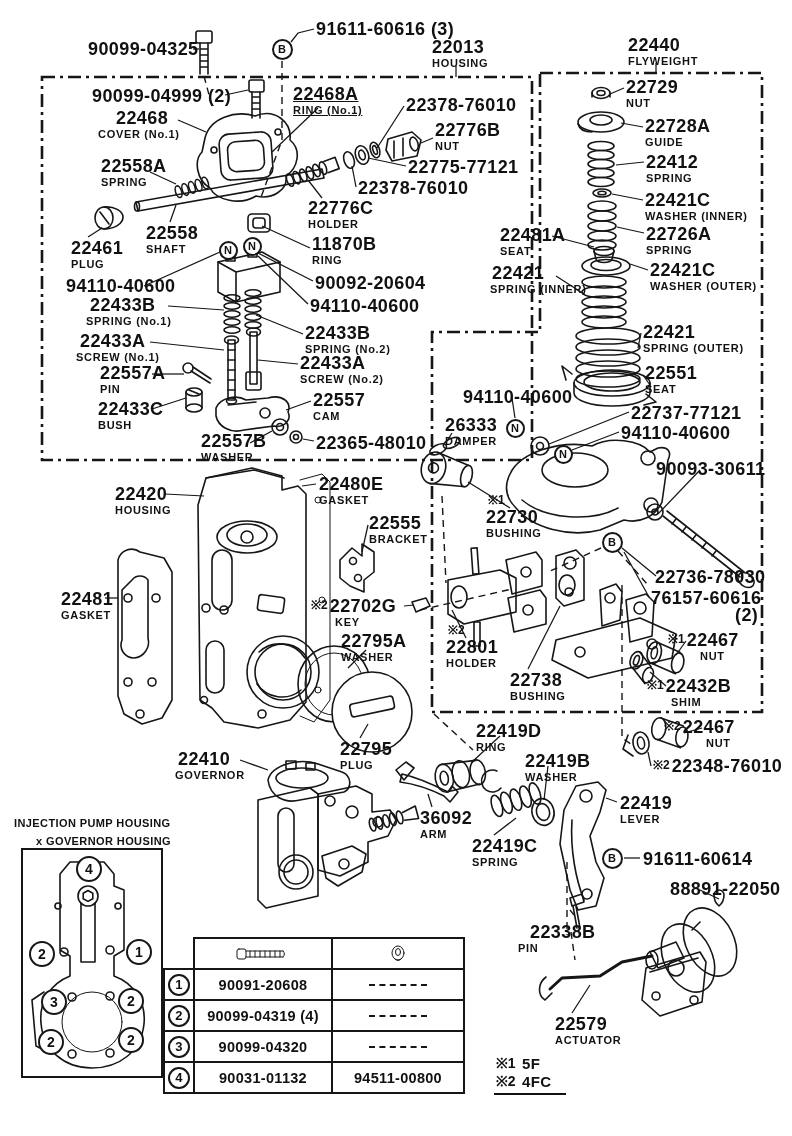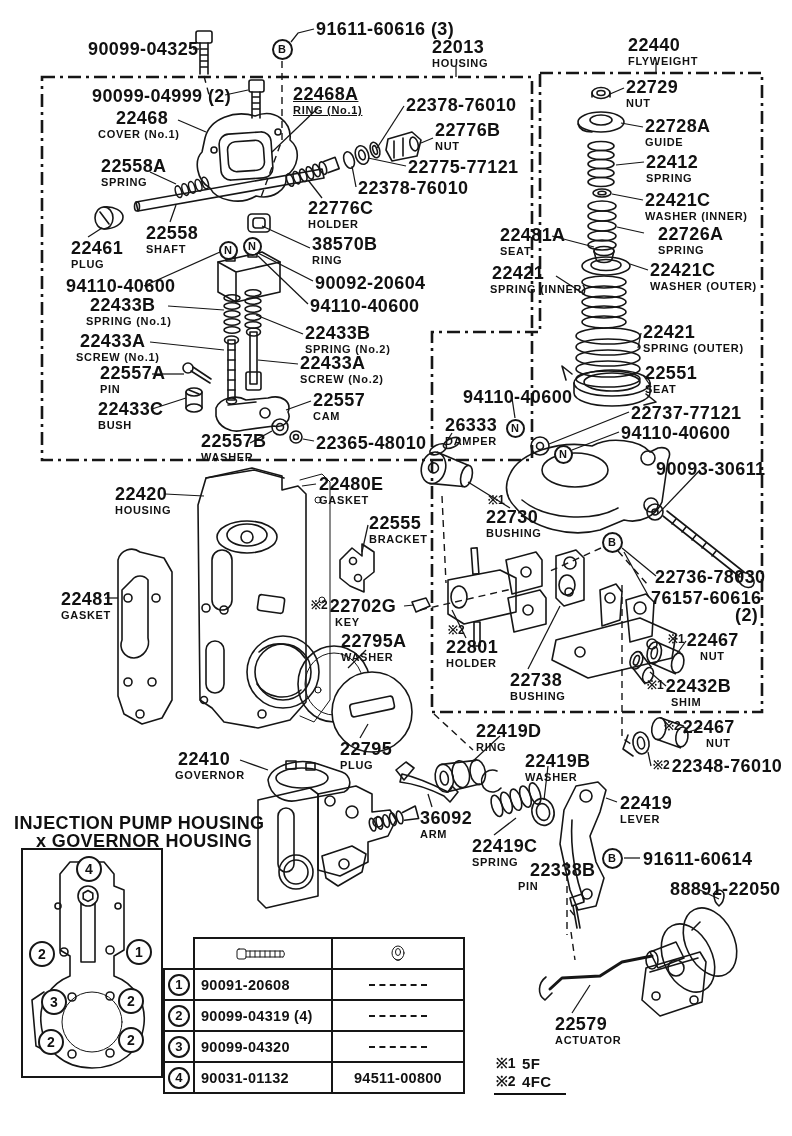--- a/index.html
+++ b/index.html
@@ -12,38 +12,38 @@
   .thick{stroke-width:3;}
   .ld{fill:none;stroke:#161616;stroke-width:1.25;}
   .dashbox{fill:none;stroke:#161616;stroke-width:2.6;stroke-dasharray:13 5 3 5;}
   .dsh{fill:none;stroke:#161616;stroke-width:1.4;stroke-dasharray:7 5;}
   .solidbox{fill:none;stroke:#161616;stroke-width:2;}
   .lbl{position:absolute;white-space:nowrap;line-height:1;color:#111;}
   .lbl .num{font-size:18px;font-weight:700;letter-spacing:.4px;}
   .lbl .mark{font-size:12px;font-weight:700;margin-right:2px;vertical-align:3px;}
   .lbl.markline .mark{display:block;margin:0 0 2px 2px;vertical-align:baseline;}
   .lbl .sub{font-size:11px;font-weight:700;letter-spacing:.7px;margin-top:2px;}
-  .lbl.caption .num{font-size:18px;letter-spacing:.4px;}
+  .lbl.caption .num{font-size:11px;letter-spacing:.4px;}
   .lbl.note .num{font-size:15px;}
   .lbl.note .mark{font-size:14px;vertical-align:1px;}
   .lbl.noteline{border-bottom:2px solid #111;padding:0 14px 3px 2px;}
   .lbl.footer .num{font-size:15px;letter-spacing:.3px;}
   .circ{position:absolute;box-sizing:border-box;border:2px solid #161616;border-radius:50%;
         background:#fff;display:flex;align-items:center;justify-content:center;
         font-weight:700;z-index:5;}
   .circ.letter{font-size:11px;}
   .circ.number{font-size:14px;}
   
   #parts-table{position:absolute;left:163px;top:937px;z-index:4;}
   #parts-table table{border-collapse:collapse;}
   #parts-table td{border:2px solid #161616;height:29px;padding:0 6px;
         font-size:14.5px;font-weight:700;letter-spacing:.3px;background:#fff;}
   #parts-table td.nb{border-top:none;border-left:none;background:transparent;}
   #parts-table .tc1{width:28px;text-align:center;padding:0;}
-  #parts-table .tc2{width:124px;}
+  #parts-table .tc2{width:124px;text-align:center;}
   #parts-table .tc3{width:118px;text-align:center;}
   #parts-table .rowcirc{display:inline-flex;width:22px;height:22px;border:2px solid #161616;
         border-radius:50%;align-items:center;justify-content:center;font-size:13px;box-sizing:border-box;}
   .dashline{width:58px;border-top:2.5px dashed #161616;margin:0 auto;}
   .th-ic{display:block;margin:0 auto;}
 </style>
 </head>
 <body>
 
 <div id="page">
@@ -544,39 +544,39 @@
       <div class="lbl" style="left: 293px; top: 85px; text-decoration: underline;"><span class="num">22468A</span><div class="sub">RING (No.1)</div></div>
       <div class="lbl" style="left: 116px; top: 109px;"><span class="num">22468</span><div class="sub" style="margin-left: -18px;">COVER (No.1)</div></div>
       <div class="lbl" style="left: 406px; top: 96px;"><span class="num">22378-76010</span></div>
       <div class="lbl" style="left: 435px; top: 121px;"><span class="num">22776B</span><div class="sub">NUT</div></div>
       <div class="lbl" style="left: 408px; top: 158px;"><span class="num">22775-77121</span></div>
       <div class="lbl" style="left: 358px; top: 179px;"><span class="num">22378-76010</span></div>
       <div class="lbl" style="left: 101px; top: 157px;"><span class="num">22558A</span><div class="sub">SPRING</div></div>
       <div class="lbl" style="left: 308px; top: 199px;"><span class="num">22776C</span><div class="sub">HOLDER</div></div>
       <div class="lbl" style="left: 71px; top: 239px;"><span class="num">22461</span><div class="sub">PLUG</div></div>
       <div class="lbl" style="left: 146px; top: 224px;"><span class="num">22558</span><div class="sub">SHAFT</div></div>
-      <div class="lbl" style="left: 312px; top: 235px;"><span class="num">38570B</span><div class="sub">RING</div></div>
+      <div class="lbl" style="left: 312px; top: 235px;"><span class="num">11870B</span><div class="sub">RING</div></div>
       <div class="lbl" style="left: 315px; top: 274px;"><span class="num">90092-20604</span></div>
       <div class="lbl" style="left: 66px; top: 277px;"><span class="num">94110-40600</span></div>
       <div class="lbl" style="left: 310px; top: 297px;"><span class="num">94110-40600</span></div>
       <div class="lbl" style="left: 90px; top: 296px;"><span class="num">22433B</span><div class="sub" style="margin-left: -4px;">SPRING (No.1)</div></div>
       <div class="lbl" style="left: 305px; top: 324px;"><span class="num">22433B</span><div class="sub">SPRING (No.2)</div></div>
       <div class="lbl" style="left: 80px; top: 332px;"><span class="num">22433A</span><div class="sub" style="margin-left: -4px;">SCREW (No.1)</div></div>
       <div class="lbl" style="left: 300px; top: 354px;"><span class="num">22433A</span><div class="sub">SCREW (No.2)</div></div>
       <div class="lbl" style="left: 100px; top: 364px;"><span class="num">22557A</span><div class="sub">PIN</div></div>
       <div class="lbl" style="left: 313px; top: 391px;"><span class="num">22557</span><div class="sub">CAM</div></div>
       <div class="lbl" style="left: 98px; top: 400px;"><span class="num">22433C</span><div class="sub">BUSH</div></div>
       <div class="lbl" style="left: 201px; top: 432px;"><span class="num">22557B</span><div class="sub">WASHER</div></div>
       <div class="lbl" style="left: 316px; top: 434px;"><span class="num">22365-48010</span></div>
       <div class="lbl" style="left: 626px; top: 78px;"><span class="num">22729</span><div class="sub">NUT</div></div>
       <div class="lbl" style="left: 645px; top: 117px;"><span class="num">22728A</span><div class="sub">GUIDE</div></div>
       <div class="lbl" style="left: 646px; top: 153px;"><span class="num">22412</span><div class="sub">SPRING</div></div>
       <div class="lbl" style="left: 645px; top: 191px;"><span class="num">22421C</span><div class="sub">WASHER (INNER)</div></div>
       <div class="lbl" style="left: 500px; top: 226px;"><span class="num">22481A</span><div class="sub">SEAT</div></div>
-      <div class="lbl" style="left: 646px; top: 225px; margin-left: 12px;"><span class="num">22726A</span><div class="sub">SPRING</div></div>
+      <div class="lbl" style="left: 646px; top: 225px;"><span class="num">22726A</span><div class="sub">SPRING</div></div>
       <div class="lbl" style="left: 492px; top: 264px;"><span class="num">22421</span><div class="sub" style="margin-left: -2px; text-align: right;">SPRING (INNER)</div></div>
       <div class="lbl" style="left: 650px; top: 261px;"><span class="num">22421C</span><div class="sub">WASHER (OUTER)</div></div>
       <div class="lbl" style="left: 643px; top: 323px;"><span class="num">22421</span><div class="sub">SPRING (OUTER)</div></div>
       <div class="lbl" style="left: 645px; top: 364px;"><span class="num">22551</span><div class="sub">SEAT</div></div>
       <div class="lbl" style="left: 463px; top: 388px;"><span class="num">94110-40600</span></div>
       <div class="lbl" style="left: 631px; top: 404px;"><span class="num">22737-77121</span></div>
       <div class="lbl" style="left: 621px; top: 424px;"><span class="num">94110-40600</span></div>
       <div class="lbl" style="left: 445px; top: 416px;"><span class="num">26333</span><div class="sub">DAMPER</div></div>
       <div class="lbl" style="left: 656px; top: 460px;"><span class="num">90093-30611</span></div>
       <div class="lbl markline" style="left: 486px; top: 494px;"><span class="mark">※1</span><span class="num">22730</span><div class="sub">BUSHING</div></div>
@@ -597,21 +597,21 @@
       <div class="lbl" style="left: 341px; top: 632px;"><span class="num">22795A</span><div class="sub">WASHER</div></div>
       <div class="lbl" style="left: 340px; top: 740px;"><span class="num">22795</span><div class="sub">PLUG</div></div>
       <div class="lbl" style="left: 178px; top: 750px;"><span class="num">22410</span><div class="sub" style="margin-left: -3px;">GOVERNOR</div></div>
       <div class="lbl" style="left: 476px; top: 722px;"><span class="num">22419D</span><div class="sub">RING</div></div>
       <div class="lbl" style="left: 525px; top: 752px;"><span class="num">22419B</span><div class="sub">WASHER</div></div>
       <div class="lbl" style="left: 420px; top: 809px;"><span class="num">36092</span><div class="sub">ARM</div></div>
       <div class="lbl" style="left: 472px; top: 837px;"><span class="num">22419C</span><div class="sub">SPRING</div></div>
       <div class="lbl" style="left: 620px; top: 794px;"><span class="num">22419</span><div class="sub">LEVER</div></div>
       <div class="lbl" style="left: 643px; top: 850px;"><span class="num">91611-60614</span></div>
       <div class="lbl" style="left: 670px; top: 880px;"><span class="num">88891-22050</span></div>
-      <div class="lbl" style="left: 530px; top: 861px;"><span class="num">22338B</span><div class="sub" style="margin-left: -12px;">PIN</div></div>
+      <div class="lbl" style="left: 530px; top: 923px;"><span class="num">22338B</span><div class="sub" style="margin-left: -12px;">PIN</div></div>
       <div class="lbl" style="left: 555px; top: 1015px;"><span class="num">22579</span><div class="sub">ACTUATOR</div></div>
     </div>
 
 <div id="callouts-layer">
       <div class="circ letter" style="left: 271.5px; top: 38.5px; width: 21px; height: 21px;">B</div>
       <div class="circ letter" style="left: 218.5px; top: 240.5px; width: 19px; height: 19px;">N</div>
       <div class="circ letter" style="left: 242.5px; top: 236.5px; width: 19px; height: 19px;">N</div>
       <div class="circ letter" style="left: 505.5px; top: 418.5px; width: 19px; height: 19px;">N</div>
       <div class="circ letter" style="left: 553.5px; top: 444.5px; width: 19px; height: 19px;">N</div>
       <div class="circ letter" style="left: 601.5px; top: 531.5px; width: 21px; height: 21px;">B</div>

